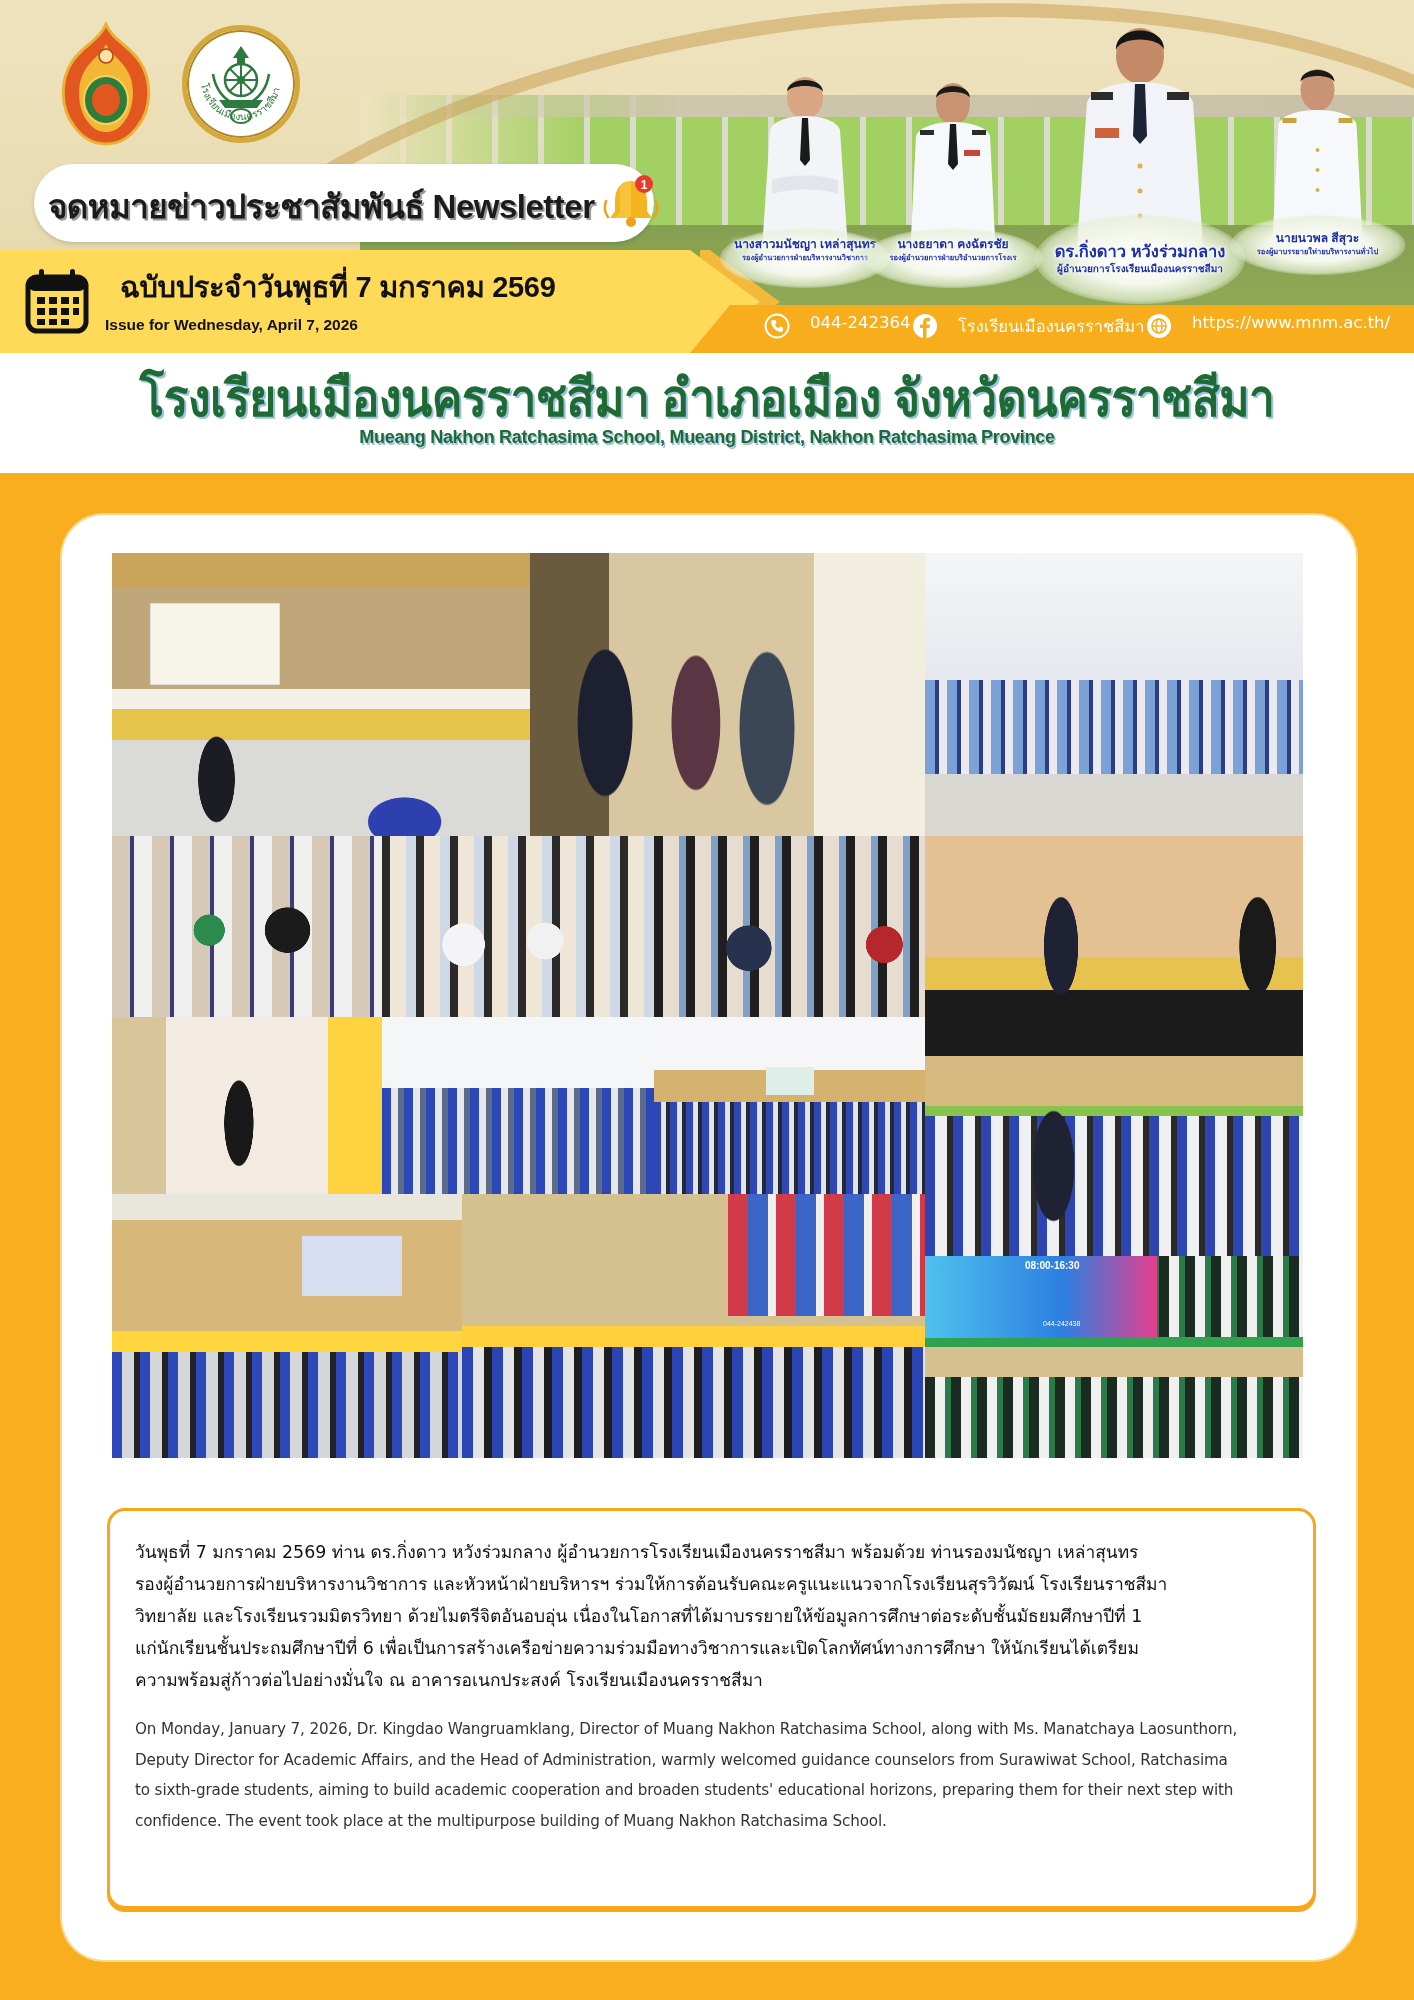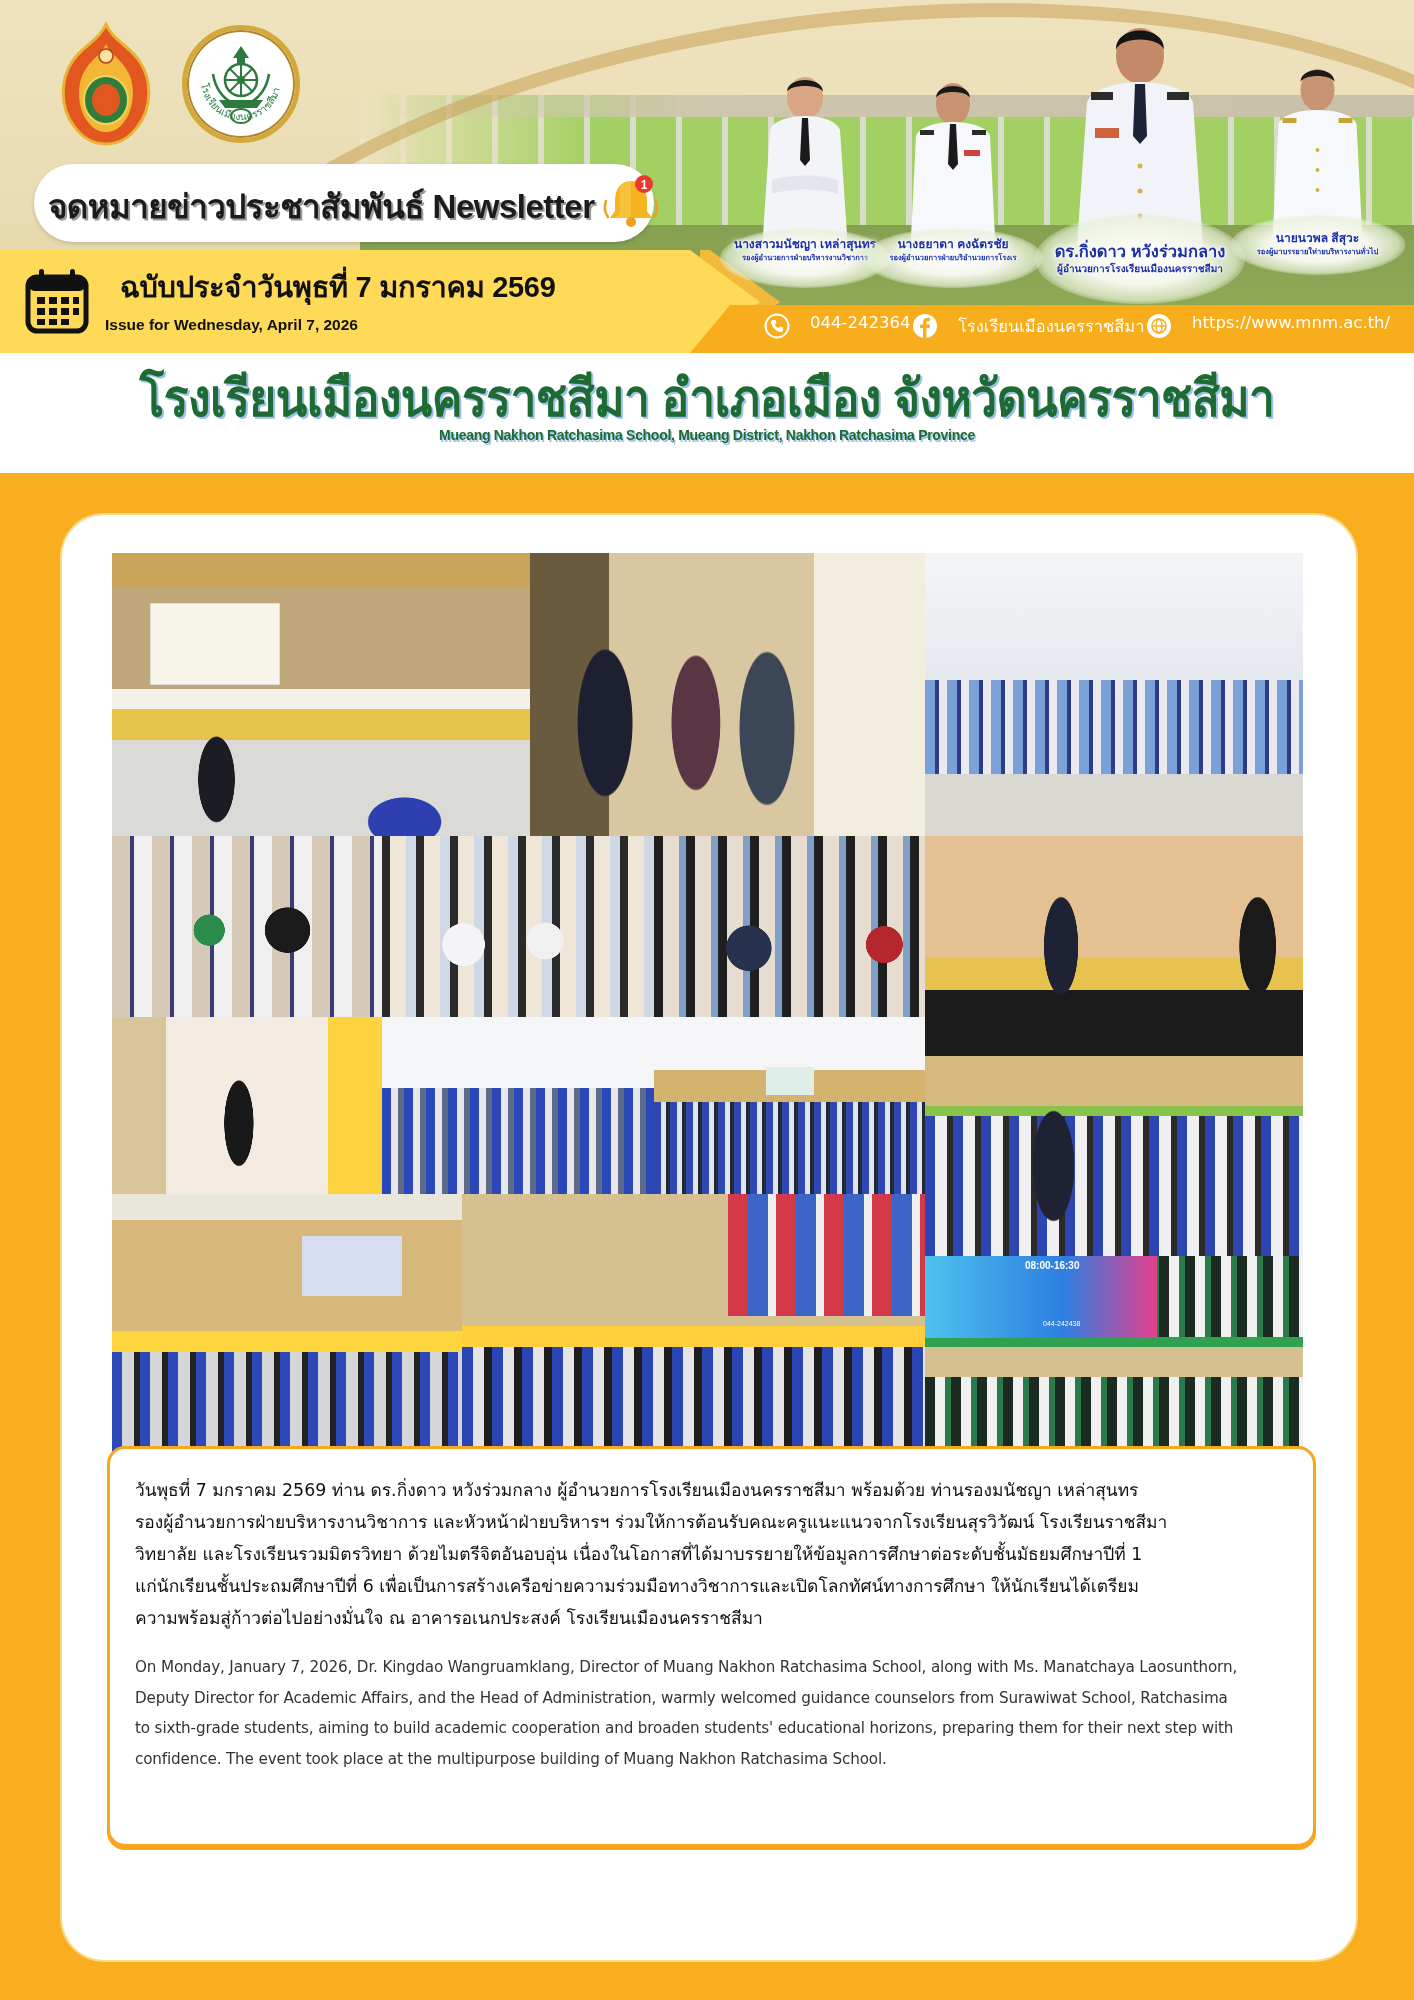--- a/index.html
+++ b/index.html
@@ -63,33 +63,33 @@
     text-shadow: 0 0 3px #fff, 0 0 5px #fff; }
   .staff .flowers { position: absolute; left: 50%; transform: translateX(-50%); border-radius: 50%;
     background: radial-gradient(ellipse at center, #ffffff 0%, #f4f7ec 40%, rgba(230,240,215,.7) 65%, rgba(255,255,255,0) 75%); }
 
   
   .name-band { position: absolute; left: 0; top: 353px; width: 1414px; height: 120px; background: #fff; }
   .school-thai { position: absolute; left: 0; right: 0; top: 8px; text-align: center;
     font-family: "Liberation Sans", sans-serif; font-weight: 700; font-size: 46px; color: #1e6a33;
     letter-spacing: -0.5px; text-shadow: 2px 2px 0 #9cc0ea; transform: scaleY(1.12); }
   .school-eng { position: absolute; left: 0; right: 0; top: 74px; text-align: center;
-    font-family: "Liberation Sans", sans-serif; font-weight: 700; font-size: 14px; color: #1e6a33;
+    font-family: "Liberation Sans", sans-serif; font-weight: 700; font-size: 18px; color: #1e6a33;
     text-shadow: 1.5px 1.5px 0 #9cc0ea; letter-spacing: -0.3px; }
 
   
   .card { position: absolute; left: 62px; top: 515px; width: 1294px; height: 1445px; background: #fff;
     border-radius: 42px; box-shadow: 0 0 0 2px #fbd98b; }
 
   .collage { position: absolute; left: 112px; top: 553px; width: 1191px; height: 905px; background: #fca5a5; }
   .tile { position: absolute; overflow: hidden; }
   .tile .scene { position: absolute; inset: 0; }
 
   
-  .textbox { position: absolute; left: 107px; top: 1446px; width: 1209px; height: 401px; background: #fff;
+  .textbox { position: absolute; left: 107px; top: 1508px; width: 1209px; height: 401px; background: #fff;
     border: 3px solid #f6a71c; border-radius: 18px; box-shadow: 0 3px 0 #f6a71c; }
   .para-th { position: absolute; left: 25px; top: 25px; width: 1160px; font-family: "DejaVu Sans", sans-serif;
     font-size: 17.4px; line-height: 32px; color: #111; }
   .para-en { position: absolute; left: 25px; top: 203px; width: 1160px; font-family: "DejaVu Sans", sans-serif;
     font-size: 15.2px; line-height: 30.5px; color: #333; letter-spacing: -0.15px; }
 </style>
 </head>
 <body>
 
 <div class="header">

